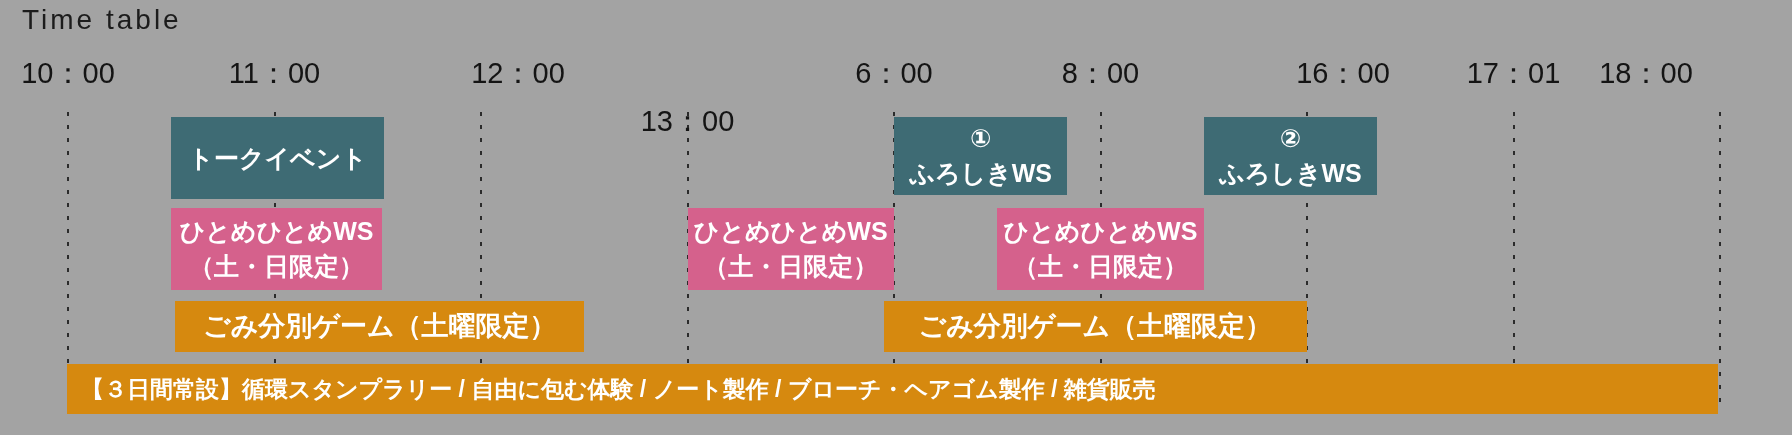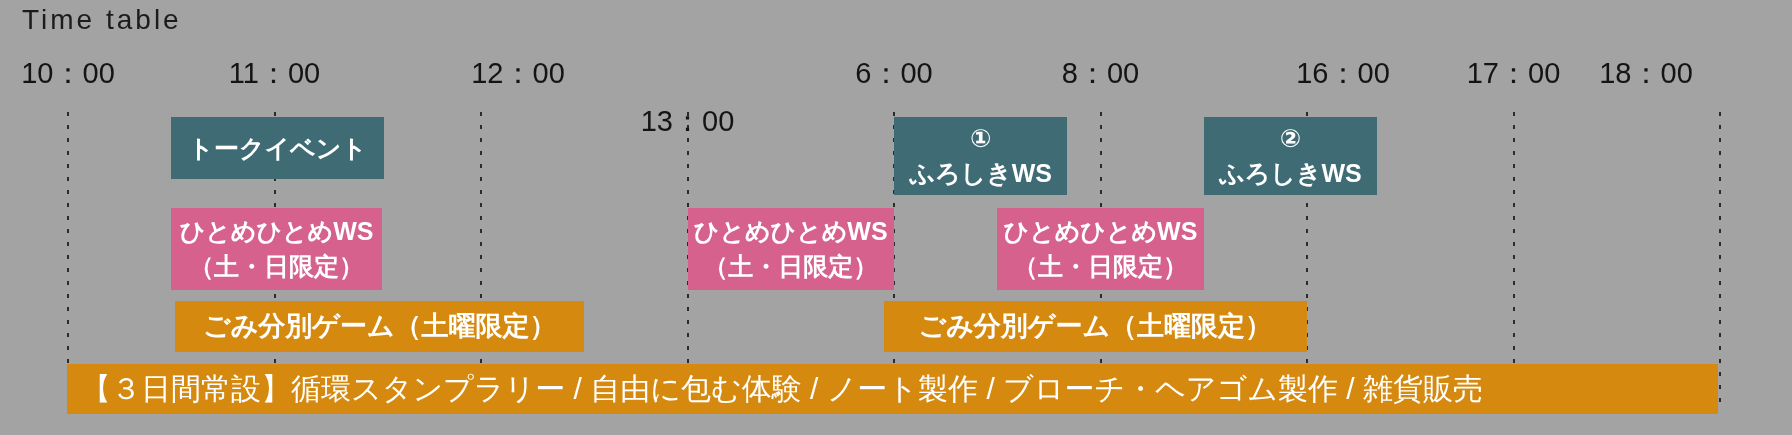--- a/index.html
+++ b/index.html
@@ -35,22 +35,22 @@
     color:#ffffff;font-weight:bold;
     text-align:center;
     z-index:1;
     line-height:1.3;
   }
   .event-block.two-line{font-size:25px;line-height:35px;}
   .event-block.one-line{font-size:27px;}
   .banner-block{
     position:absolute;
     display:flex;align-items:center;
-    color:#ffffff;font-weight:normal;
-    font-size:30px;
+    color:#ffffff;font-weight:bold;
+    font-size:23px;
     padding-left:14px;box-sizing:border-box;
     white-space:nowrap;
     z-index:1;
     text-align:center;
   }
   .event-line{display:block;}
 </style>
 </head>
 <body>
 
@@ -65,24 +65,24 @@
       <div class="tick-label" style="left: 481px; color: rgb(20, 20, 20); margin-left: 37px;">12：00</div>
       <div class="gridline" style="left: 686.5px; top: 112px; height: 298px;"></div>
       <div class="tick-label" style="left: 687.5px; color: rgb(20, 20, 20); margin-top: 48px;">13：00</div>
       <div class="gridline" style="left: 893px; top: 112px; height: 298px;"></div>
       <div class="tick-label" style="left: 894px; color: rgb(20, 20, 20);">6：00</div>
       <div class="gridline" style="left: 1099.5px; top: 112px; height: 298px;"></div>
       <div class="tick-label" style="left: 1100.5px; color: rgb(20, 20, 20);">8：00</div>
       <div class="gridline" style="left: 1306px; top: 112px; height: 298px;"></div>
       <div class="tick-label" style="left: 1307px; color: rgb(20, 20, 20); margin-left: 36px;">16：00</div>
       <div class="gridline" style="left: 1512.5px; top: 112px; height: 298px;"></div>
-      <div class="tick-label" style="left: 1513.5px; color: rgb(20, 20, 20);">17：00</div>
+      <div class="tick-label" style="left: 1513.5px; color: rgb(20, 20, 20);">17：01</div>
       <div class="gridline" style="left: 1719px; top: 112px; height: 298px;"></div>
       <div class="tick-label" style="left: 1646px; color: rgb(20, 20, 20);">18：00</div>
-      <div class="event-block two-line" style="left: 171.25px; width: 212.695px; top: 117px; height: 62px; background: rgb(62, 107, 116); color: rgb(255, 255, 255);">
+      <div class="event-block two-line" style="left: 171.25px; width: 212.695px; top: 117px; height: 82px; background: rgb(62, 107, 116); color: rgb(255, 255, 255);">
         <span class="event-line">トークイベント</span>
       </div>
       <div class="event-block two-line" style="left: 171.25px; width: 210.63px; top: 208px; height: 82px; background: rgb(213, 97, 140); color: rgb(255, 255, 255);">
         <span class="event-line">ひとめひとめWS</span>
         <span class="event-line">（土・日限定）</span>
       </div>
       <div class="event-block one-line" style="left: 175.38px; width: 408.87px; top: 301px; height: 51px; background: rgb(214, 137, 15); color: rgb(255, 255, 255);">
         <span class="event-line">ごみ分別ゲーム（土曜限定）</span>
       </div>
       <div class="event-block two-line" style="left: 687.5px; width: 206.5px; top: 208px; height: 82px; background: rgb(213, 97, 140); color: rgb(255, 255, 255);">

